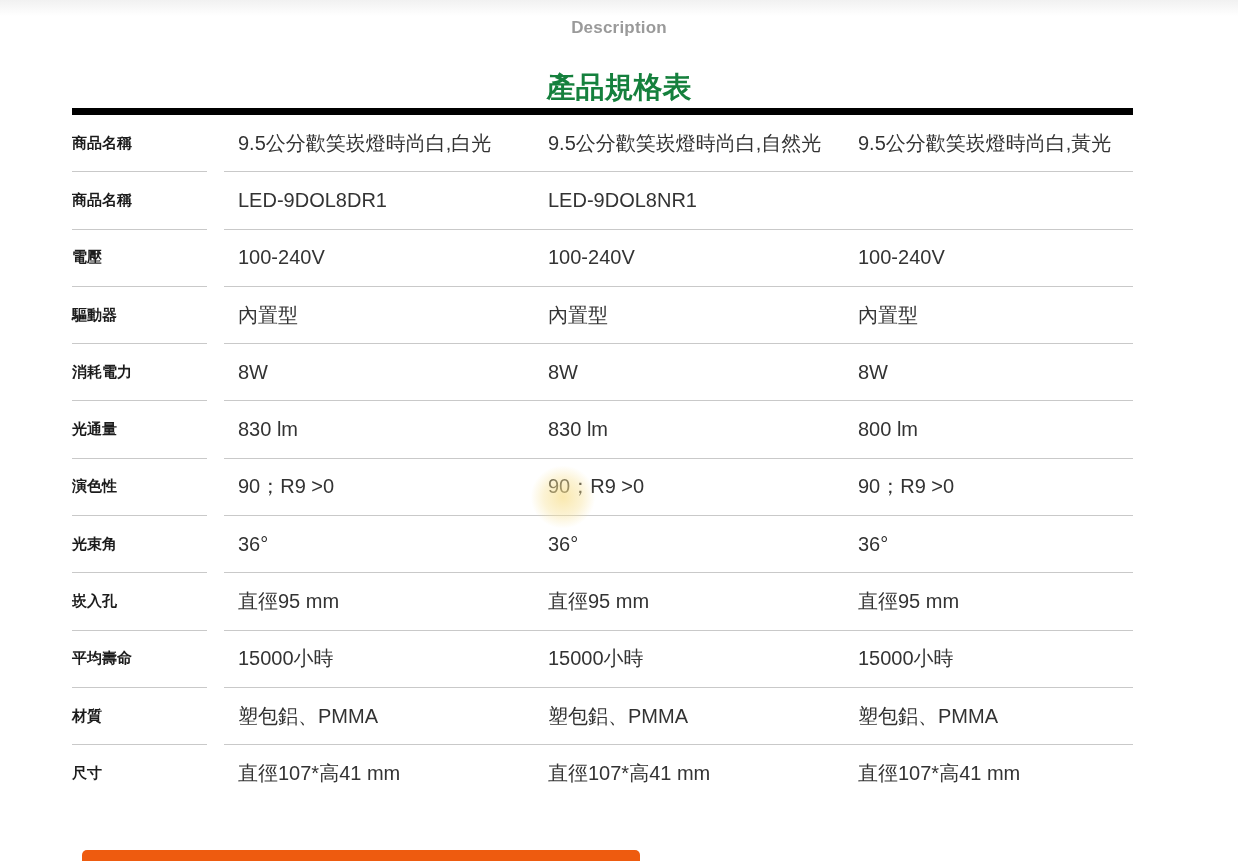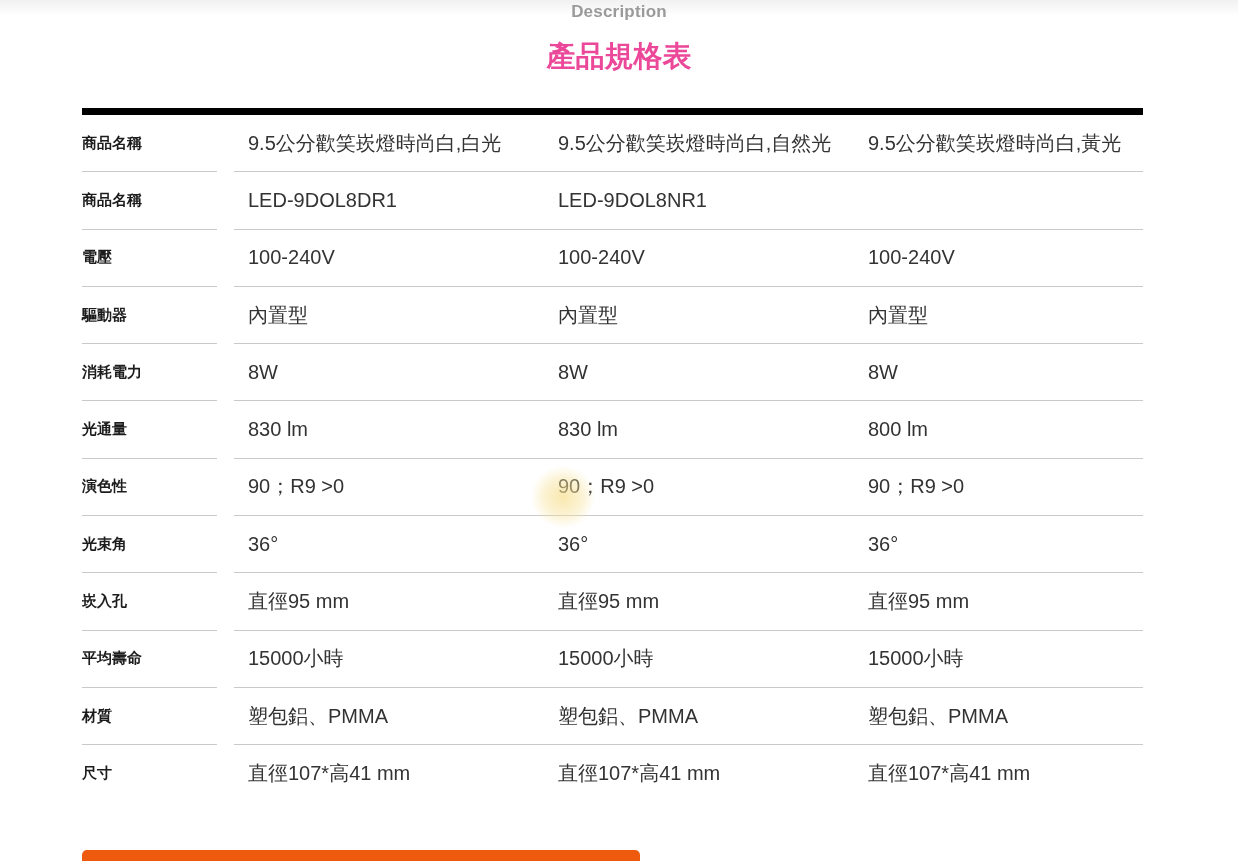--- a/index.html
+++ b/index.html
@@ -7,40 +7,40 @@
   body { font-family: "Liberation Sans", "DejaVu Sans", sans-serif; position: relative; }
 
   .top-fade {
     position: absolute; top: 0; left: 0; width: 1238px; height: 16px;
     background: linear-gradient(to bottom, #f1f1f1 0%, #ffffff 100%);
     pointer-events: none;
   }
 
   .section-label {
     position: relative;
-    padding-top: 2px;
+    padding-top: 18px;
     text-align: center;
     font-size: 17px;
     font-weight: 700;
     color: #9a9a9a;
     letter-spacing: 0.2px;
   }
 
   .page-title {
     position: relative;
-    margin-top: 15px;
+    margin-top: 30px;
     text-align: center;
     font-size: 29px;
     font-weight: 700;
-    color: #ec4899;
+    color: #15803d;
   }
 
   .spec-table {
     position: absolute;
-    left: 82px;
+    left: 72px;
     top: 108px;
     width: 1061px;
   }
 
   .black-bar {
     width: 1061px;
     height: 7px;
     background: #000000;
   }
 

